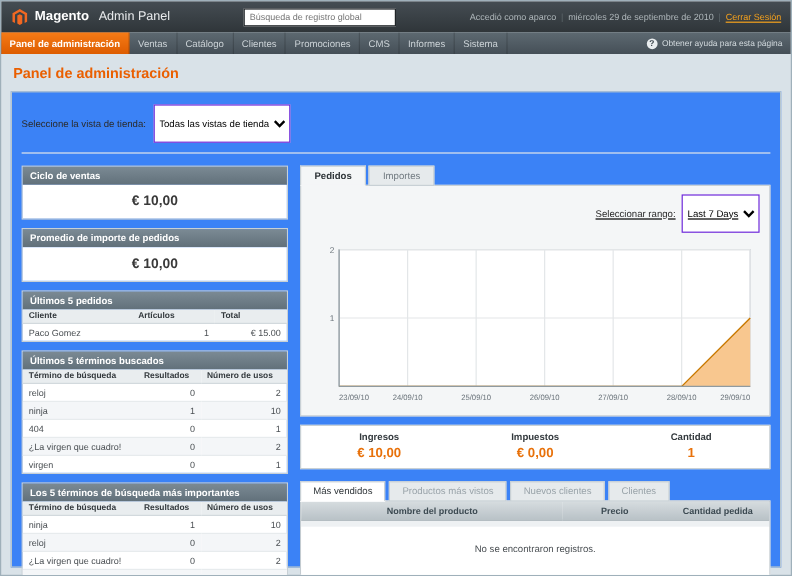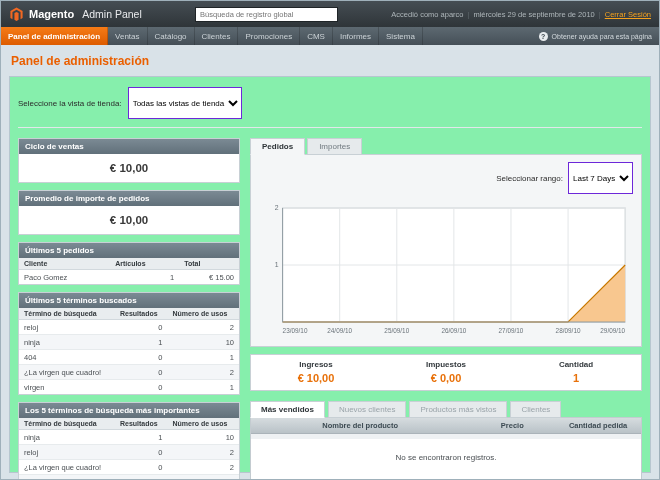--- a/index.html
+++ b/index.html
@@ -6,36 +6,36 @@
   body{background:#fff;font-family:"Liberation Sans",sans-serif;}
   .screen{width:660px;height:480px;background:#d9e2e8;overflow:hidden;border:1px solid #9fb0ba;display:flex;flex-direction:column;}
 
   
   .topbar{height:26px;flex:none;background:linear-gradient(#454d53,#2f3539);display:flex;align-items:center;padding:0 8px;}
   .brand{display:flex;align-items:center;gap:5px;flex:none;}
   .logo-icon{width:15px;height:15px;display:block;}
   .brand-primary{color:#fff;font-size:11px;font-weight:bold;}
   .brand-secondary{color:#e8eaec;font-size:10.5px;margin-left:3px;}
   .search-wrap{flex:1;display:flex;justify-content:center;}
-  .search-input{width:143px;height:15px;font-size:7.5px;border:1px solid #1f2427;background:#fff;color:#6b7277;padding:0 4px;font-family:inherit;}
+  .search-input{width:127px;height:15px;font-size:7.5px;border:1px solid #1f2427;background:#fff;color:#6b7277;padding:0 4px;font-family:inherit;}
   .session{display:flex;align-items:center;gap:4px;font-size:7.5px;color:#aeb6ba;white-space:nowrap;flex:none;}
   .session .sep{color:#5d666b;}
   .logout-link{color:#f6a21d;text-decoration:underline;cursor:pointer;}
 
   
   .nav{height:18px;flex:none;background:linear-gradient(#5d6971,#454f57);display:flex;align-items:stretch;font-size:8px;}
   .nav-item{display:flex;align-items:center;padding:0 7px;color:#ccd3d7;border-right:1px solid rgba(0,0,0,.18);cursor:pointer;white-space:nowrap;}
   .nav-item.active{background:linear-gradient(#f67b16,#dd5c00);color:#fff;font-weight:bold;}
   .nav-help{margin-left:auto;display:flex;align-items:center;gap:4px;padding:0 7px;color:#d3dade;font-size:7px;white-space:nowrap;}
   .help-icon{width:9px;height:9px;flex:none;border-radius:50%;background:#e9edef;color:#3c464d;font-size:7px;font-weight:bold;display:flex;align-items:center;justify-content:center;}
 
   
   .content{flex:1;padding:6px 8px 0;display:flex;flex-direction:column;min-height:0;}
   .page-title{color:#ea5f00;font-size:12px;font-weight:bold;margin:3px 0 8px 2px;}
-  .panel{background:#86efac;border:1px solid #b7c6cf;padding:8px;min-height:390px;}
+  .panel{background:#3b82f6;border:1px solid #b7c6cf;padding:8px;min-height:390px;}
   .footer-strip{flex:1;background:#fff;margin:6px -8px 0;}
 
   .store-switcher{display:flex;align-items:center;gap:6px;font-size:8px;color:#2b2b2b;padding:2px 0 8px;border-bottom:1px solid #e2e7ea;margin-bottom:10px;}
   select{font-size:8px;font-family:inherit;border:1px solid #6d28d9;background:#fff;height:32px;}
 
   .columns{display:flex;gap:10px;}
   .col-left{width:222px;flex:none;display:flex;flex-direction:column;gap:7px;}
   .col-right{flex:1;min-width:0;}
 
   
@@ -45,32 +45,32 @@
   .mini-table{width:100%;border-collapse:collapse;font-size:7.5px;background:#fff;}
   .mini-table th{background:#e9edef;color:#33393d;text-align:left;padding:2px 5px;font-size:7px;border-bottom:1px solid #d2d9dd;white-space:nowrap;}
   .mini-table td{padding:2.5px 5px;color:#4a4f53;border-top:1px solid #e7ebed;}
   .mini-table tbody tr:nth-child(even) td{background:#f4f6f8;}
   .num{text-align:right;}
 
   
   .tab-row{display:flex;gap:2px;position:relative;z-index:2;margin-bottom:-1px;}
   .tab{font-size:8px;padding:3px 11px;border:1px solid #c8d0d5;background:#e6eaec;color:#717a80;cursor:pointer;}
   .tab.active{background:#f4f6f7;color:#2f3539;font-weight:bold;border-bottom-color:#f4f6f7;}
-  .chart-panel{border:1px solid #c8d0d5;background:#f4f6f7;padding:6px;}
+  .chart-panel{border:1px solid #c8d0d5;background:#f4f6f7;padding:6px;text-decoration:underline;}
   .range-row{display:flex;justify-content:flex-end;align-items:center;gap:5px;font-size:8px;color:#2b2b2b;padding:1px 2px 6px;}
   .chart-svg{display:block;width:100%;height:140px;}
 
   .stats-box{display:flex;border:1px solid #c8d0d5;background:#fff;margin-top:7px;padding:5px 0 6px;}
   .stat{flex:1;text-align:center;}
   .stat-label{font-size:8px;font-weight:bold;color:#33393d;}
   .stat-value{font-size:11px;font-weight:bold;color:#e8710a;margin-top:3px;}
 
   .bottom-tabs{display:flex;gap:3px;margin-top:10px;position:relative;z-index:2;margin-bottom:-1px;}
   .btab{font-size:8px;padding:3px 10px;border:1px solid #c8d0d5;background:#e6eaec;color:#9aa4aa;cursor:pointer;white-space:nowrap;}
-  .btab.active{background:#fff;color:#2f3539;font-weight:bold;border-bottom-color:#fff;}
+  .btab.active{background:#fff;color:#2f3539;font-weight:normal;border-bottom-color:#fff;}
   .grid-box{border:1px solid #c3cbd0;background:#fff;}
   .grid-table{width:100%;border-collapse:collapse;font-size:8px;}
   .grid-table th{background:linear-gradient(#d6dcdf,#b9c2c7);color:#3c4a52;font-size:7.5px;text-align:center;padding:3px 6px;border-bottom:1px solid #aab3b9;}
   .grid-table .spacer td{height:5px;background:#eef1f3;padding:0;}
   .grid-table .empty-cell{text-align:center;color:#4a4f53;padding:14px 0 26px;background:#fff;}
 </style>
 </head>
 <body>
 
 <div class="screen">
@@ -292,22 +292,22 @@
               <div class="stat-value">€ 0,00</div>
             </div>
             <div class="stat">
               <div class="stat-label">Cantidad</div>
               <div class="stat-value">1</div>
             </div>
           </div>
 
           <div class="bottom-tabs">
             <span class="btab active">Más vendidos</span>
+            <span class="btab">Productos más vistos</span>
             <span class="btab">Nuevos clientes</span>
-            <span class="btab">Productos más vistos</span>
             <span class="btab">Clientes</span>
           </div>
 
           <div class="grid-box">
             <table class="grid-table">
               <thead>
                   <tr>
                 <th style="width:56%">Nombre del producto</th>
                 <th style="width:22%">Precio</th>
                 <th style="width:22%">Cantidad pedida</th>

